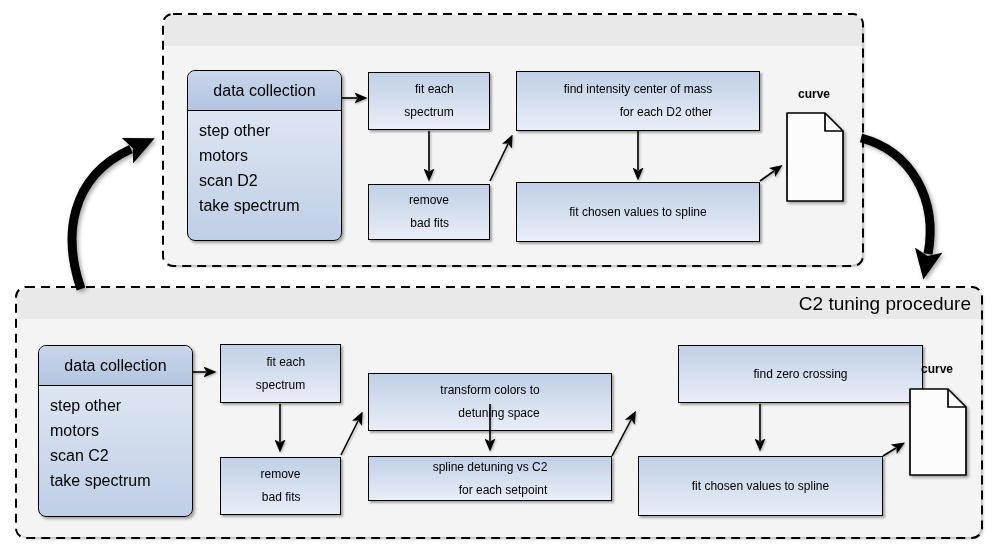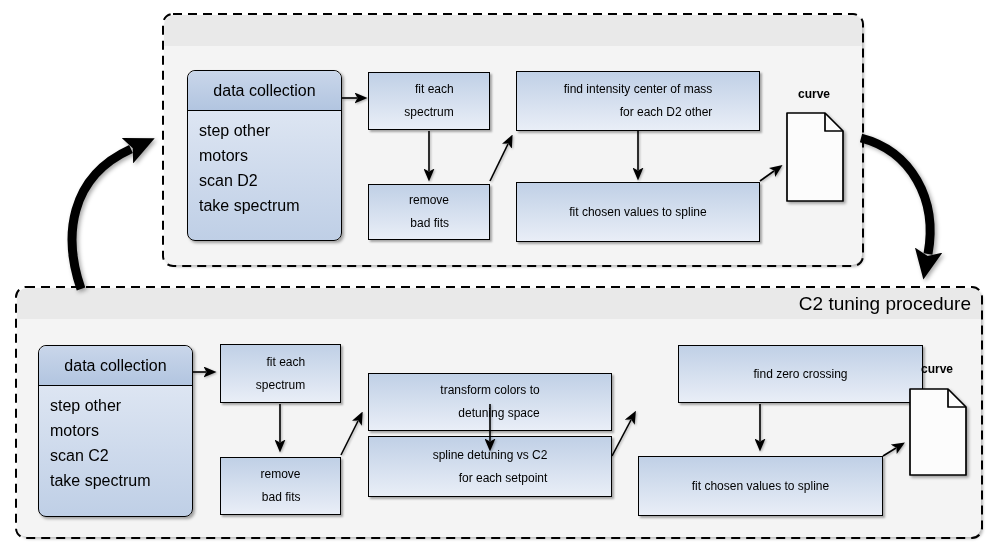--- a/index.html
+++ b/index.html
@@ -139,21 +139,21 @@
 scan C2
 take spectrum</div>
   </div>
 
   <div class="fbox" style="left:220px; top:344px; width:121px; height:59px;">fit each
 spectrum</div>
   <div class="fbox" style="left:220px; top:457px; width:121px; height:58px;">remove
 bad fits</div>
   <div class="fbox" style="left:368px; top:345px; width:244px; height:58px;margin-top:28px;">transform colors to
 detuning space</div>
-  <div class="fbox" style="left:368px; top:436px; width:244px; height:61px;">spline detuning vs C2
+  <div class="fbox" style="left:368px; top:456px; width:244px; height:45px;">spline detuning vs C2
 for each setpoint</div>
   <div class="fbox" style="left:638px; top:345px; width:245px; height:58px;margin-left:40px;">find zero crossing</div>
   <div class="fbox" style="left:638px; top:456px; width:245px; height:60px;">fit chosen values to spline</div>
 
   <div class="doclabel" style="left:897px; top:362px;">curve</div>
   <svg class="doc" style="left:909px; top:388px;" width="58" height="88" viewBox="0 0 58 88">
     <path d="M1 1 L39 1 L57 19 L57 87 L1 87 Z" fill="#fcfcfc" stroke="#000" stroke-width="1.7" stroke-linejoin="round"></path>
     <path d="M39 1 L39 19 L57 19" fill="none" stroke="#000" stroke-width="1.7" stroke-linejoin="round"></path>
   </svg>
 

